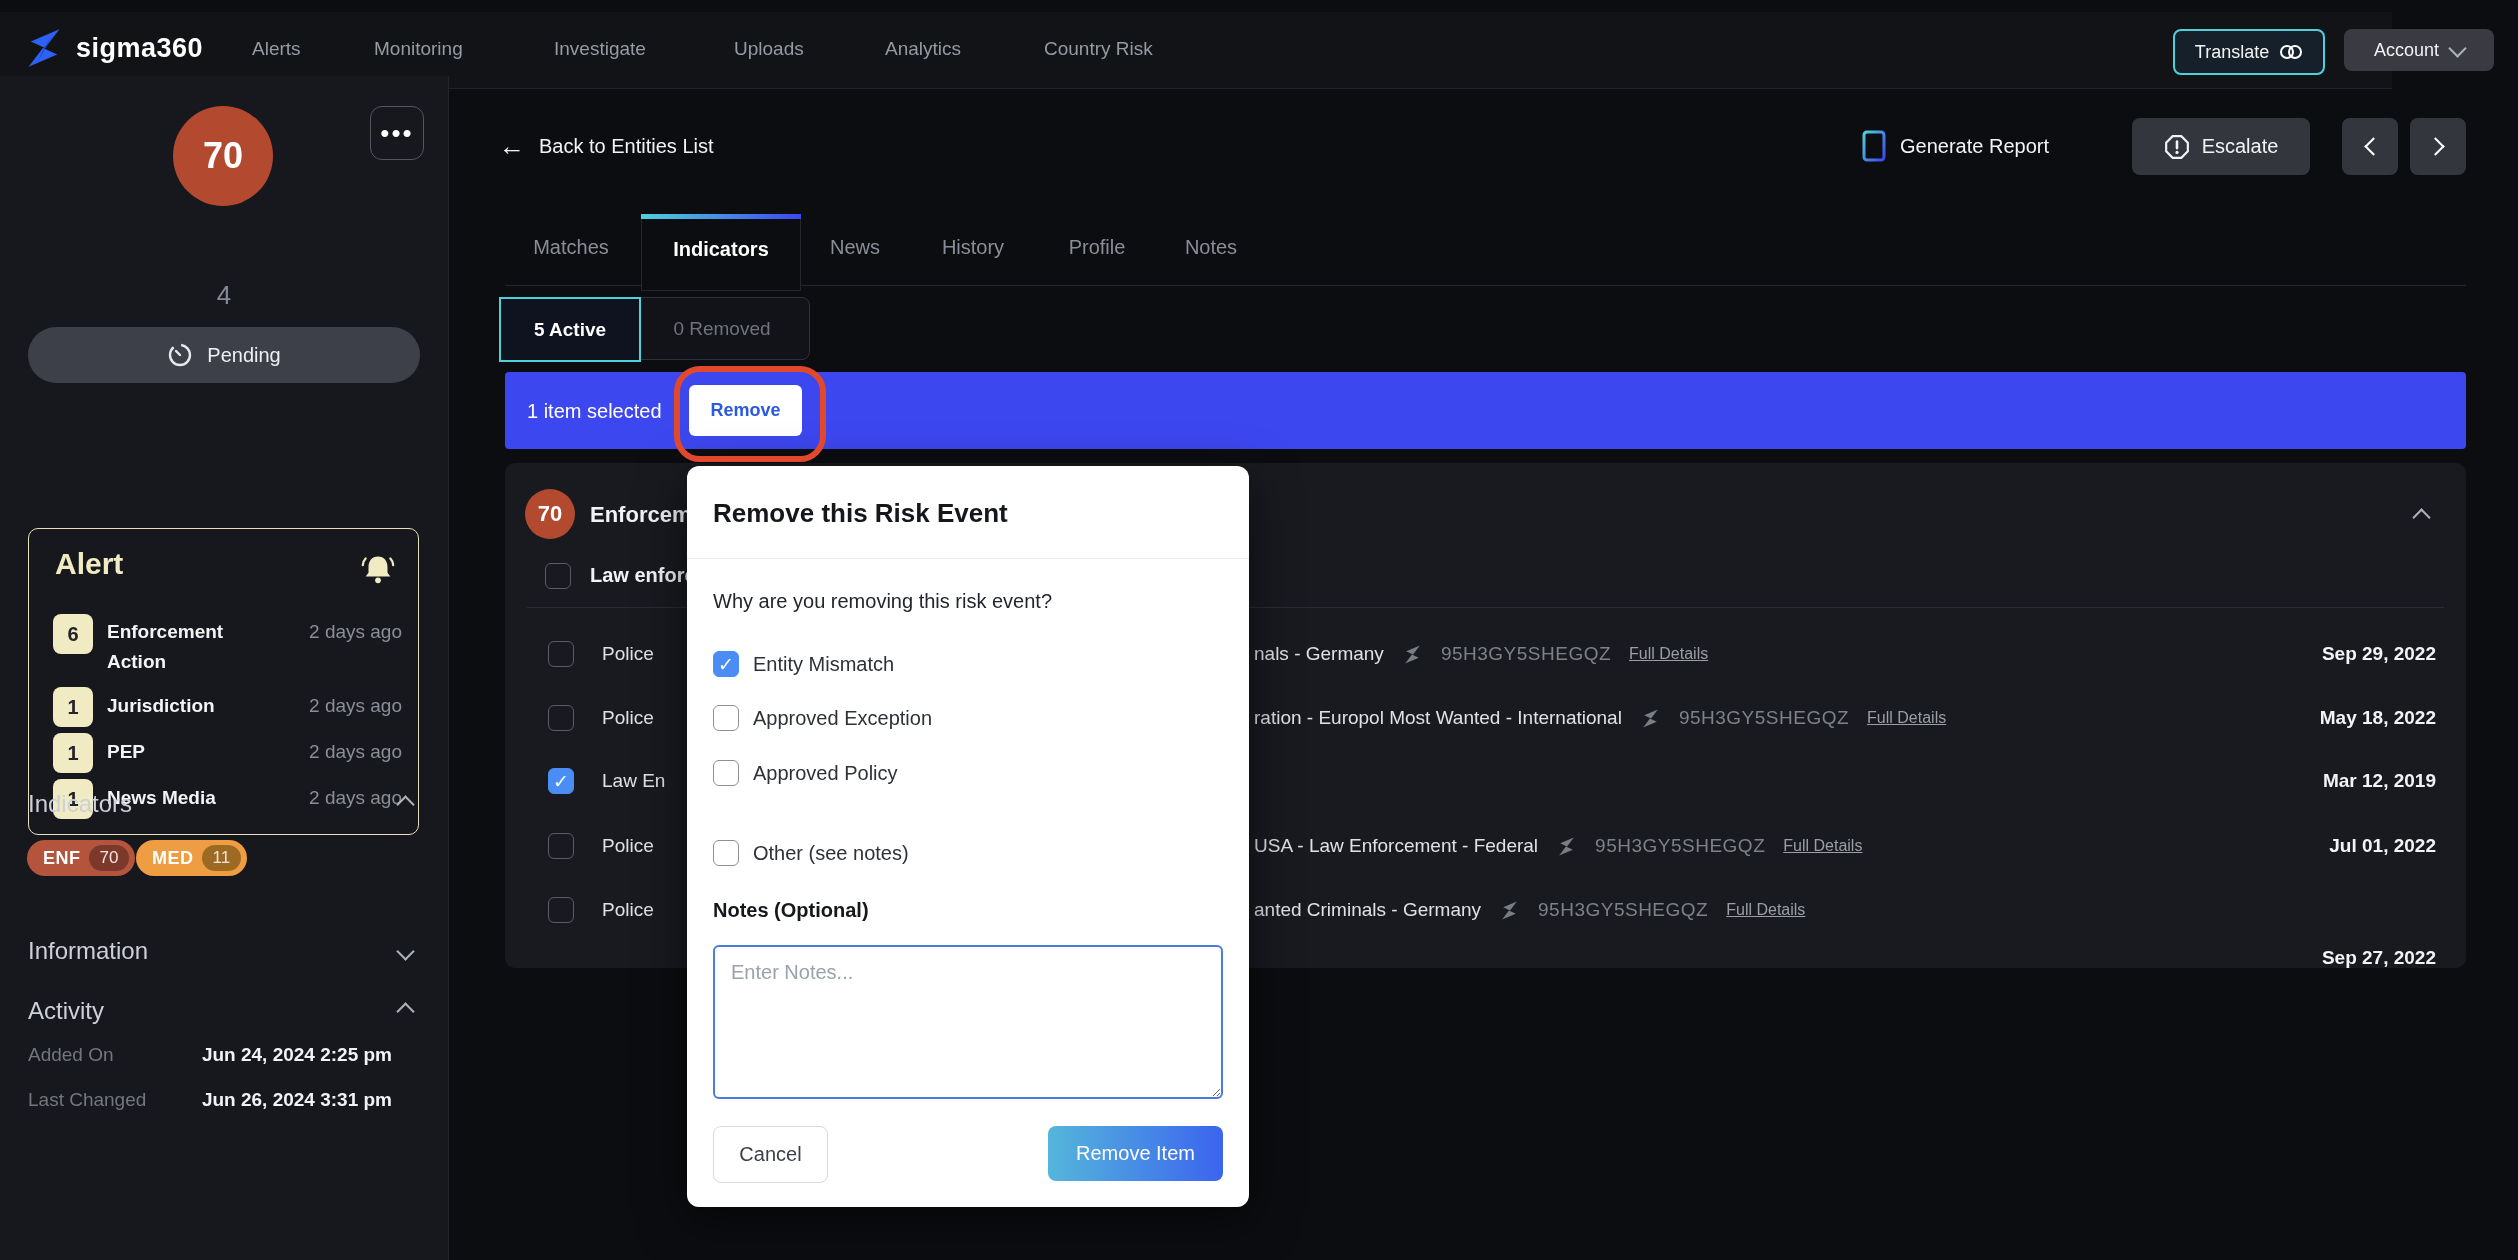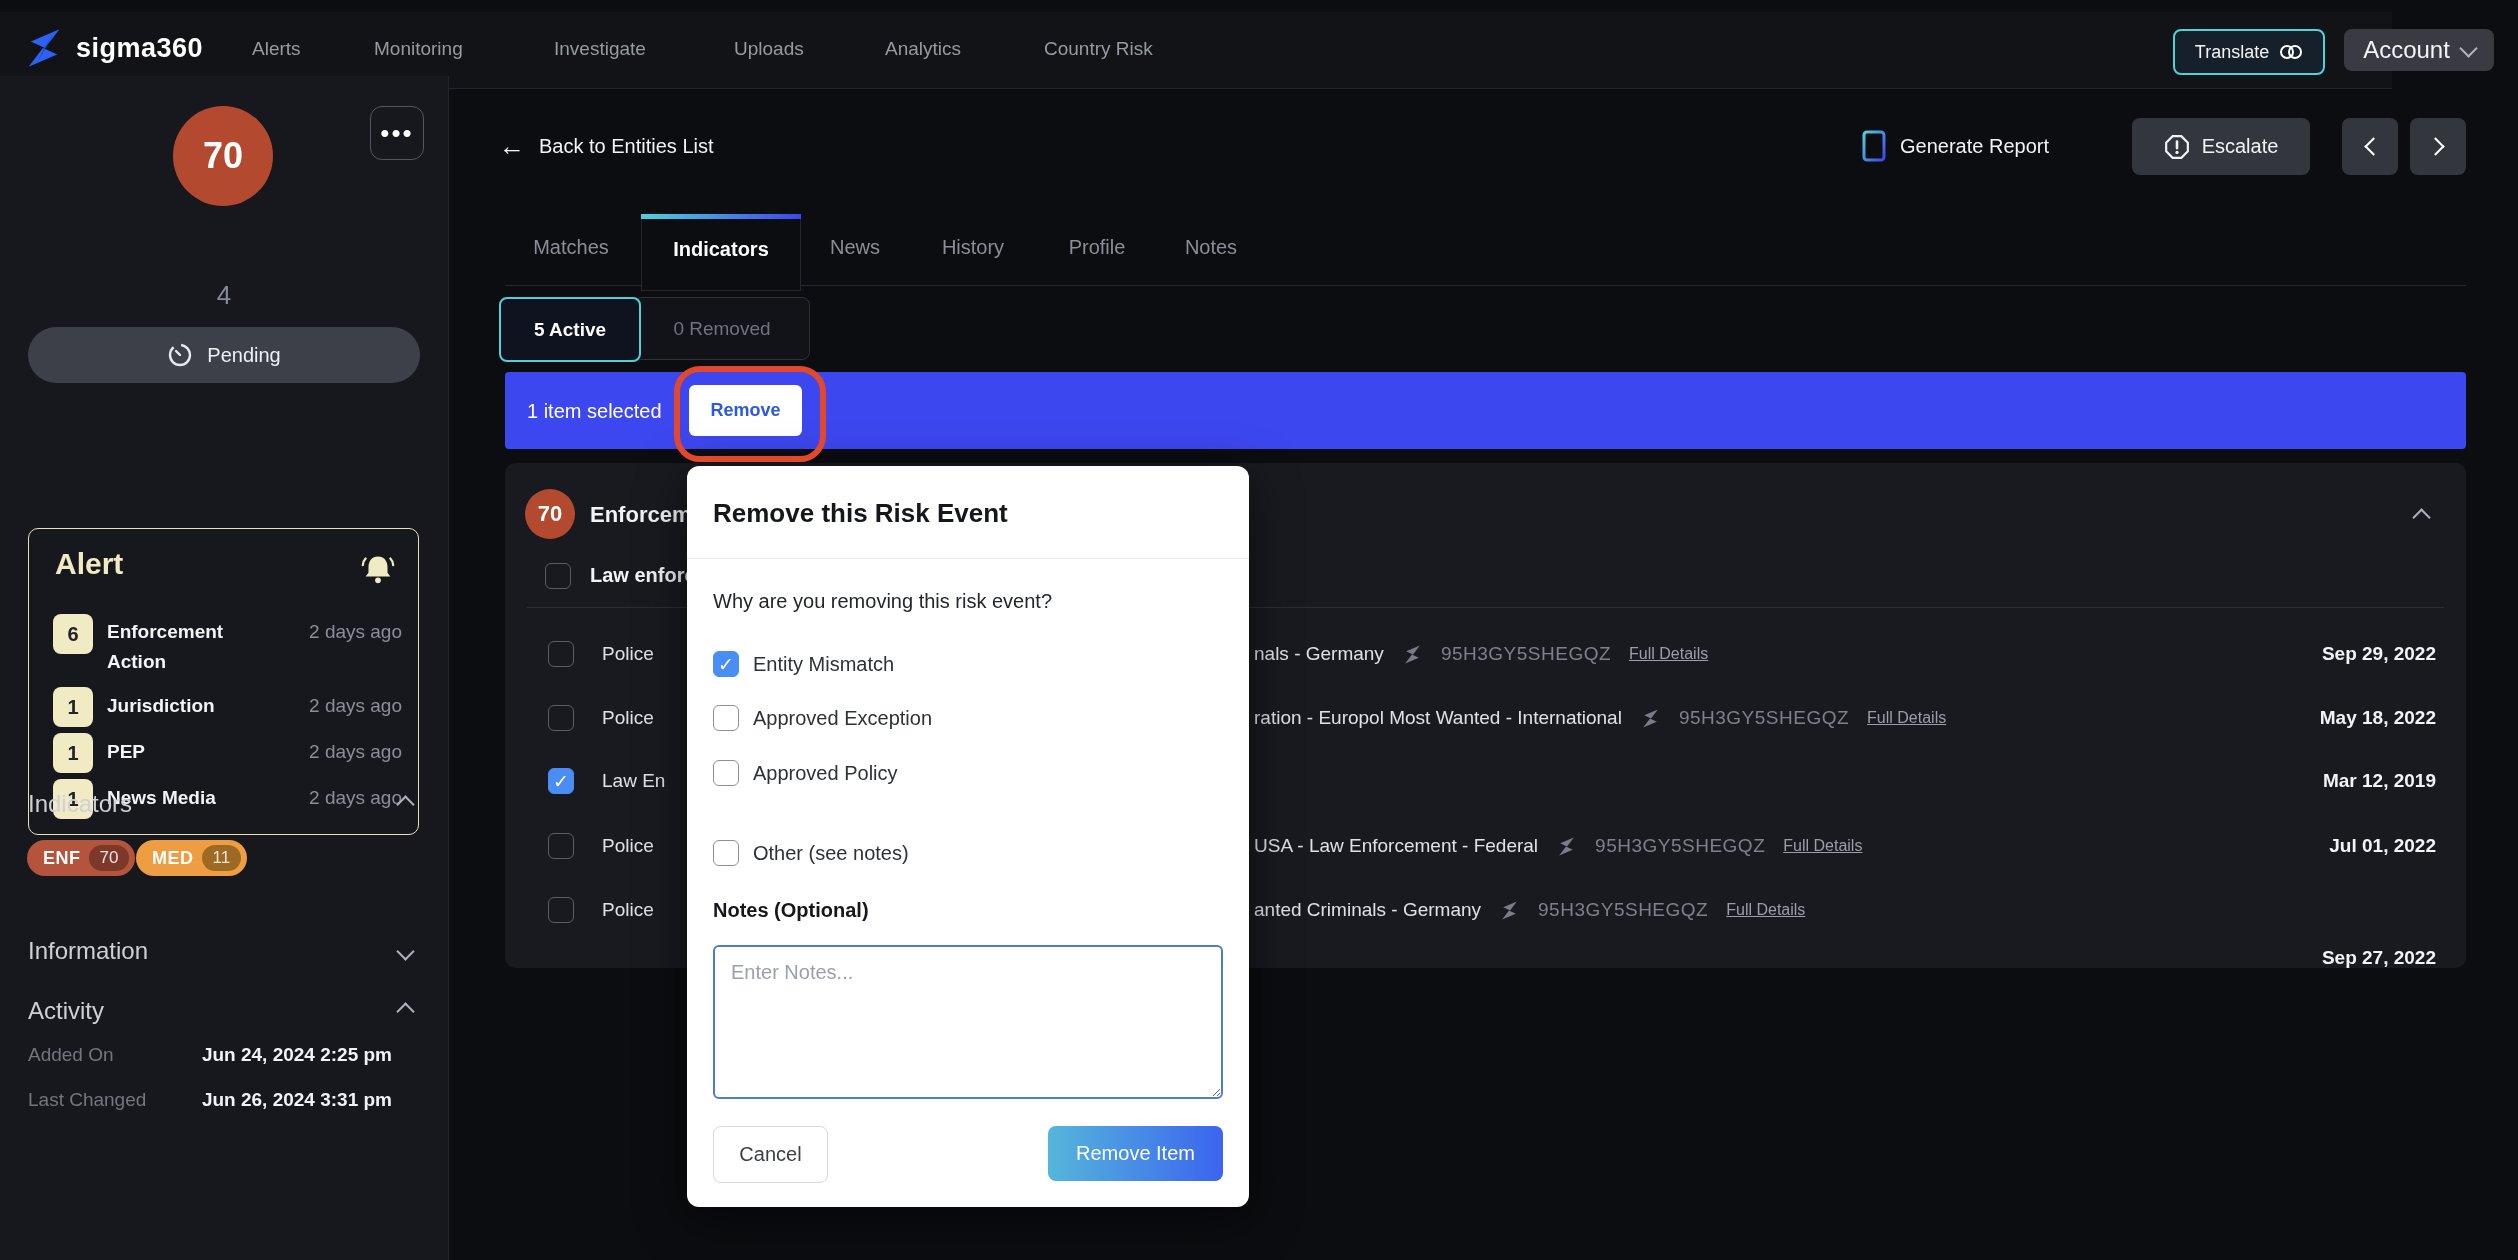--- a/index.html
+++ b/index.html
@@ -6,21 +6,21 @@
   #app{position:relative;width:2518px;height:1260px;overflow:hidden;background:#0c0d10;
        font-family:"Liberation Sans",sans-serif;color:#e8e9ec;}
   .abs{position:absolute;}
   .flex{display:flex;align-items:center;}
   
   .topbar{left:0;top:12px;width:2392px;height:76px;background:#121317;border-bottom:1px solid #23242b;}
   .navitem{font-size:19px;color:#969aa3;cursor:pointer;}
   .brandtext{font-size:27px;font-weight:700;color:#fff;letter-spacing:.5px;}
   .translate-btn{border:2px solid #4fd1db;border-radius:8px;background:#16202a;color:#f2f3f5;
     font-size:18px;justify-content:center;gap:10px;}
-  .account-btn{background:#3a3b42;border-radius:8px;color:#f2f3f5;font-size:24px;justify-content:center;gap:12px;}
+  .account-btn{background:#3a3b42;border-radius:8px;color:#f2f3f5;font-size:18px;justify-content:center;gap:12px;}
   
   .sidebar{left:0;top:76px;width:448px;height:1184px;background:#17181d;border-right:1px solid #23242b;}
   .score-circle{width:100px;height:100px;border-radius:50%;background:#b3492e;justify-content:center;
     font-size:36px;font-weight:700;color:#fff;}
   .ellipsis-btn{width:52px;height:52px;border:1.5px solid #54565f;border-radius:12px;justify-content:center;
     color:#fff;font-size:26px;letter-spacing:2px;}
   .pending-pill{width:392px;height:56px;border-radius:28px;background:#3e4049;justify-content:center;gap:14px;
     color:#eef0f4;font-size:20px;}
   .alert-card{left:28px;top:452px;width:389px;height:305px;border:1.5px solid #e9e2b6;border-radius:10px;}
   .alert-title{font-size:30px;font-weight:700;color:#f1ebc4;}
@@ -43,21 +43,21 @@
   .arrow-glyph{font-size:26px;color:#f2f3f5;}
   .genreport{gap:12px;color:#f2f3f5;font-size:20px;cursor:pointer;}
   .graybtn{background:#34363d;border-radius:8px;color:#f2f3f5;font-size:20px;justify-content:center;gap:12px;}
   
   .tabline{background:#26272e;height:1px;}
   .tab{font-size:20px;color:#8b8e98;text-align:center;cursor:pointer;}
   .tab-active-box{background:#0c0d10;border:1px solid #26272e;border-top:none;}
   .tab-grad{background:linear-gradient(90deg,#4fd1db,#3d47ef);}
   .tab-active-label{font-size:20px;color:#fff;font-weight:600;text-align:center;}
   
-  .filter-active{border:2px solid #4fd1db;border-radius:8px;background:#0f1320;color:#fff;
+  .filter-active{border:2px solid #4fd1db;border-radius:0;background:#0f1320;color:#fff;
     font-size:19px;font-weight:600;justify-content:center;}
   .filter-removed{border:1px solid #2f3138;border-radius:8px;background:#121318;color:#70737d;
     font-size:19px;justify-content:center;}
   
   .selbar{background:#3d47ef;border-radius:4px;}
   .selbar-text{font-size:20px;color:#fff;}
   .remove-btn{background:#fff;border-radius:6px;color:#2b59e0;font-size:18px;font-weight:600;justify-content:center;}
   .highlight-ring{border:6px solid #e2492c;border-radius:26px;box-sizing:border-box;z-index:40;}
   
   .card{background:#191a20;border-radius:10px;}

